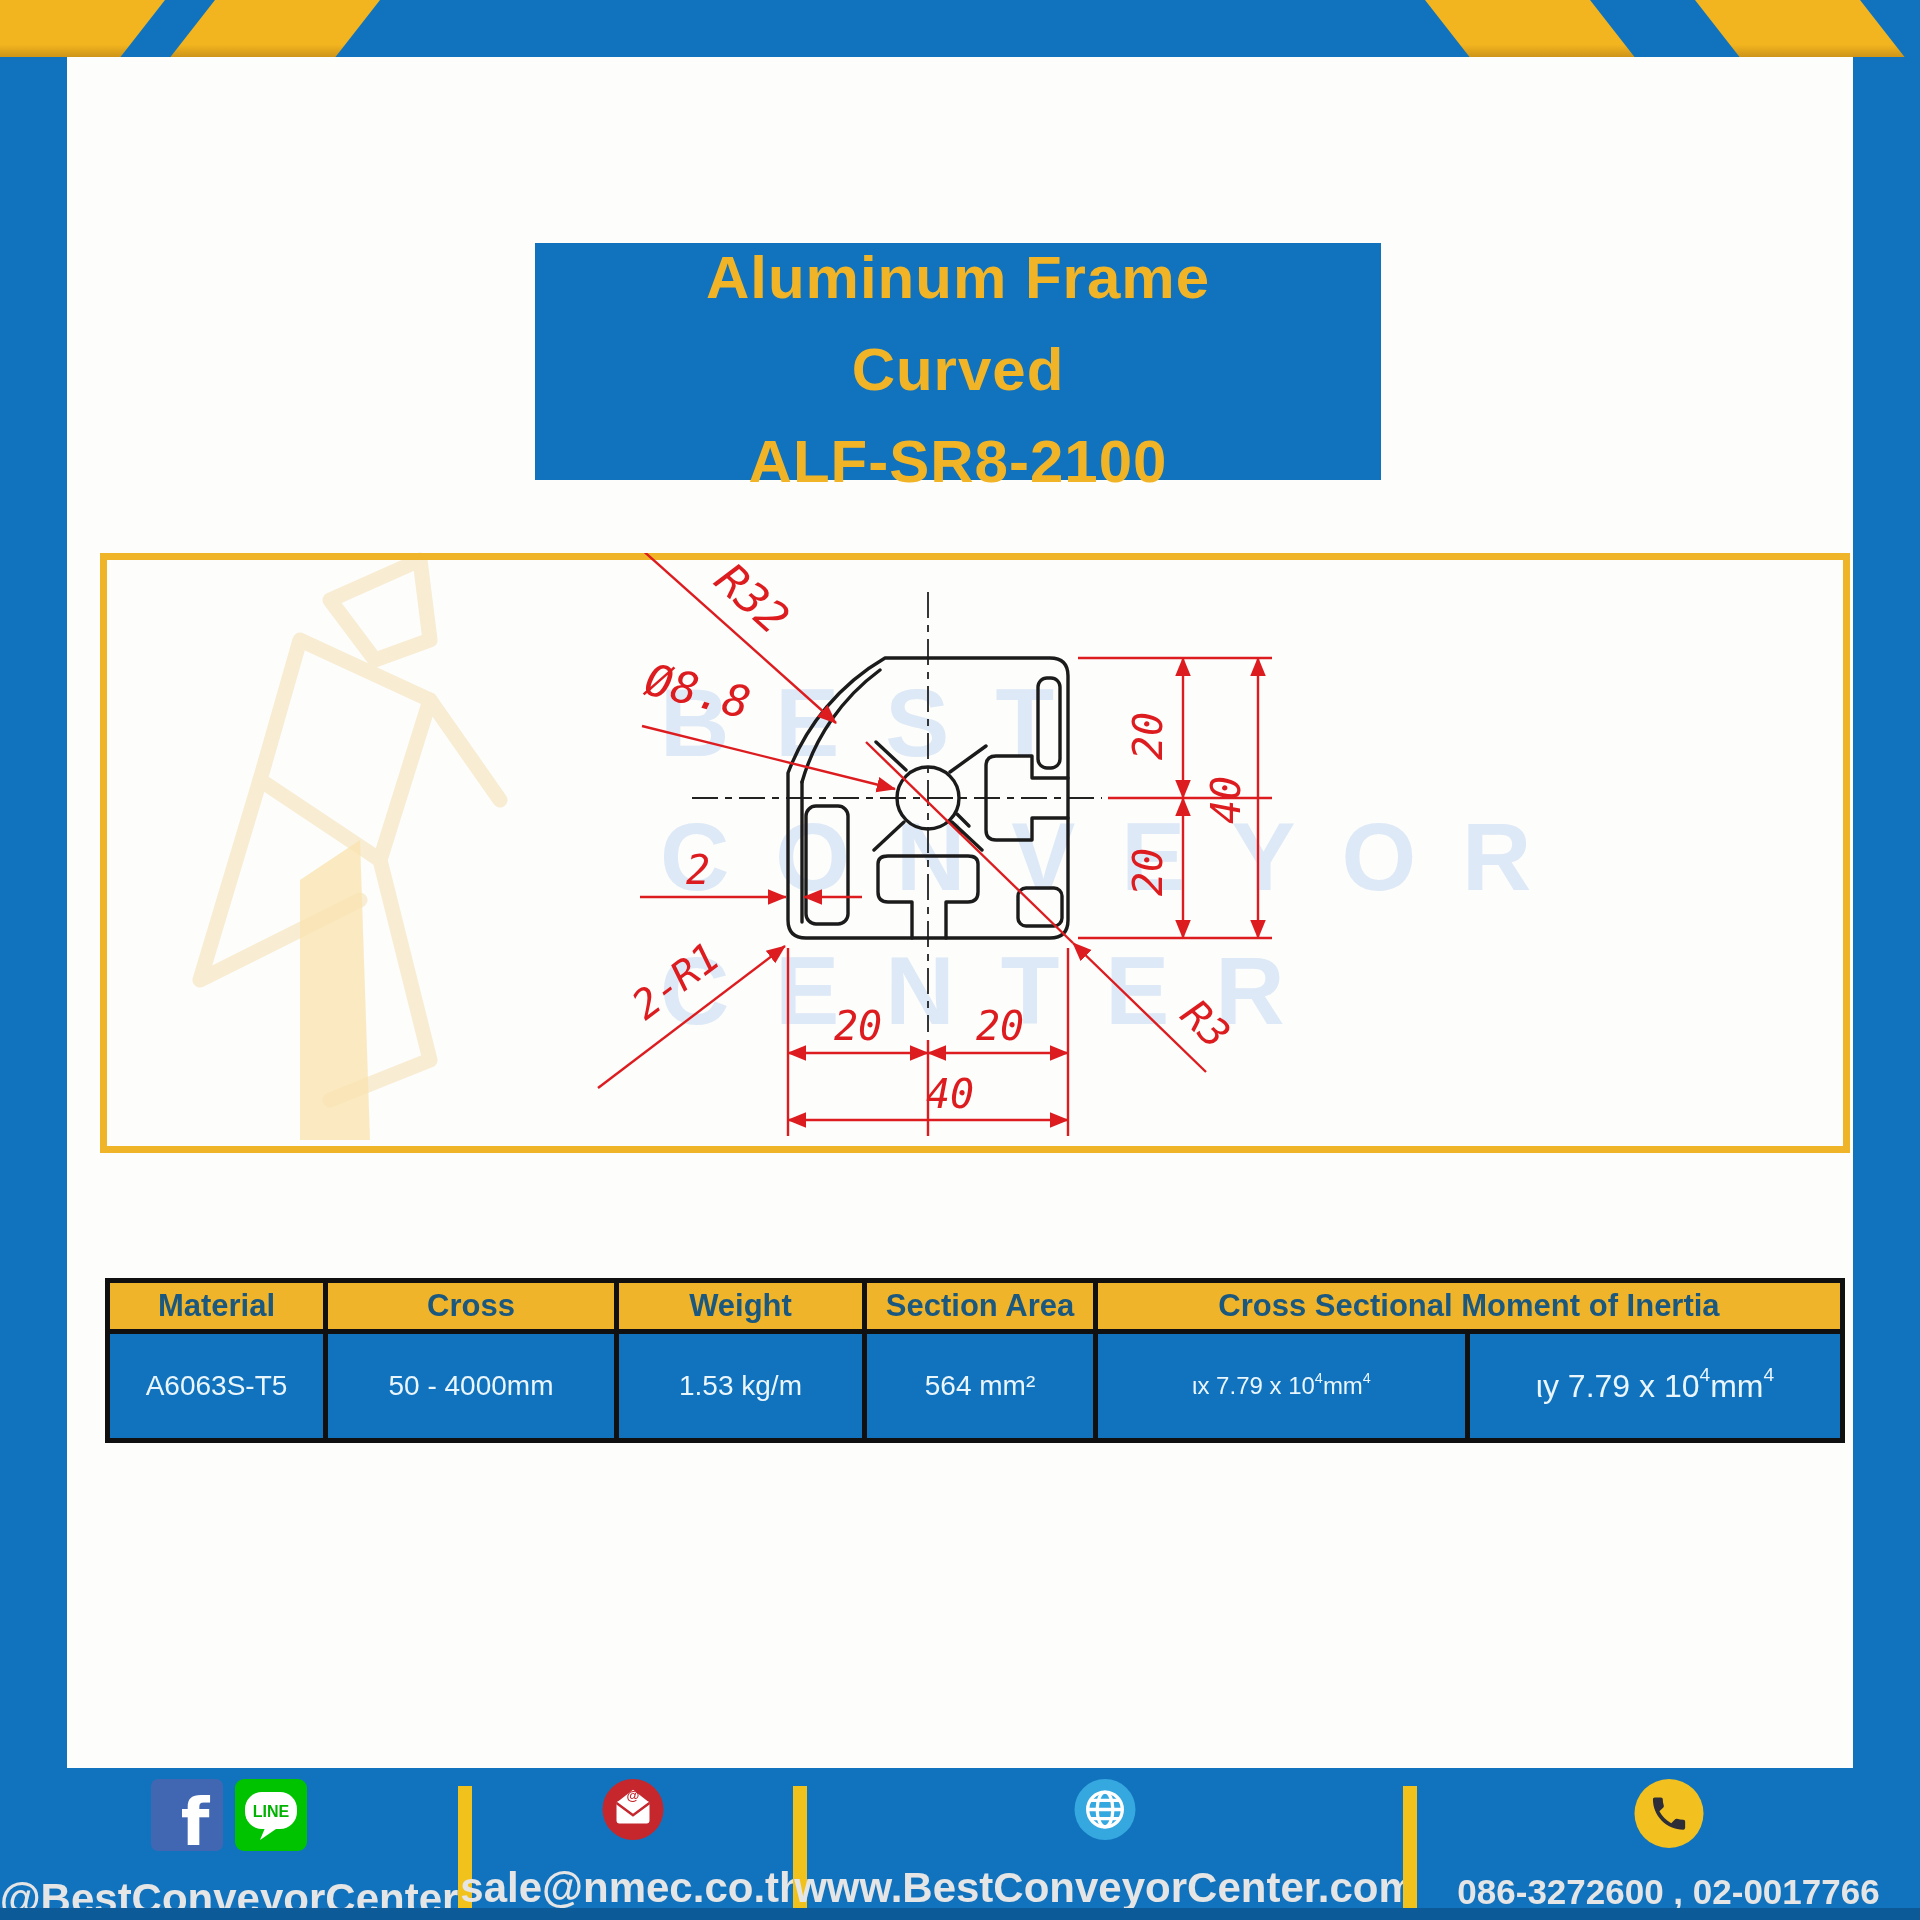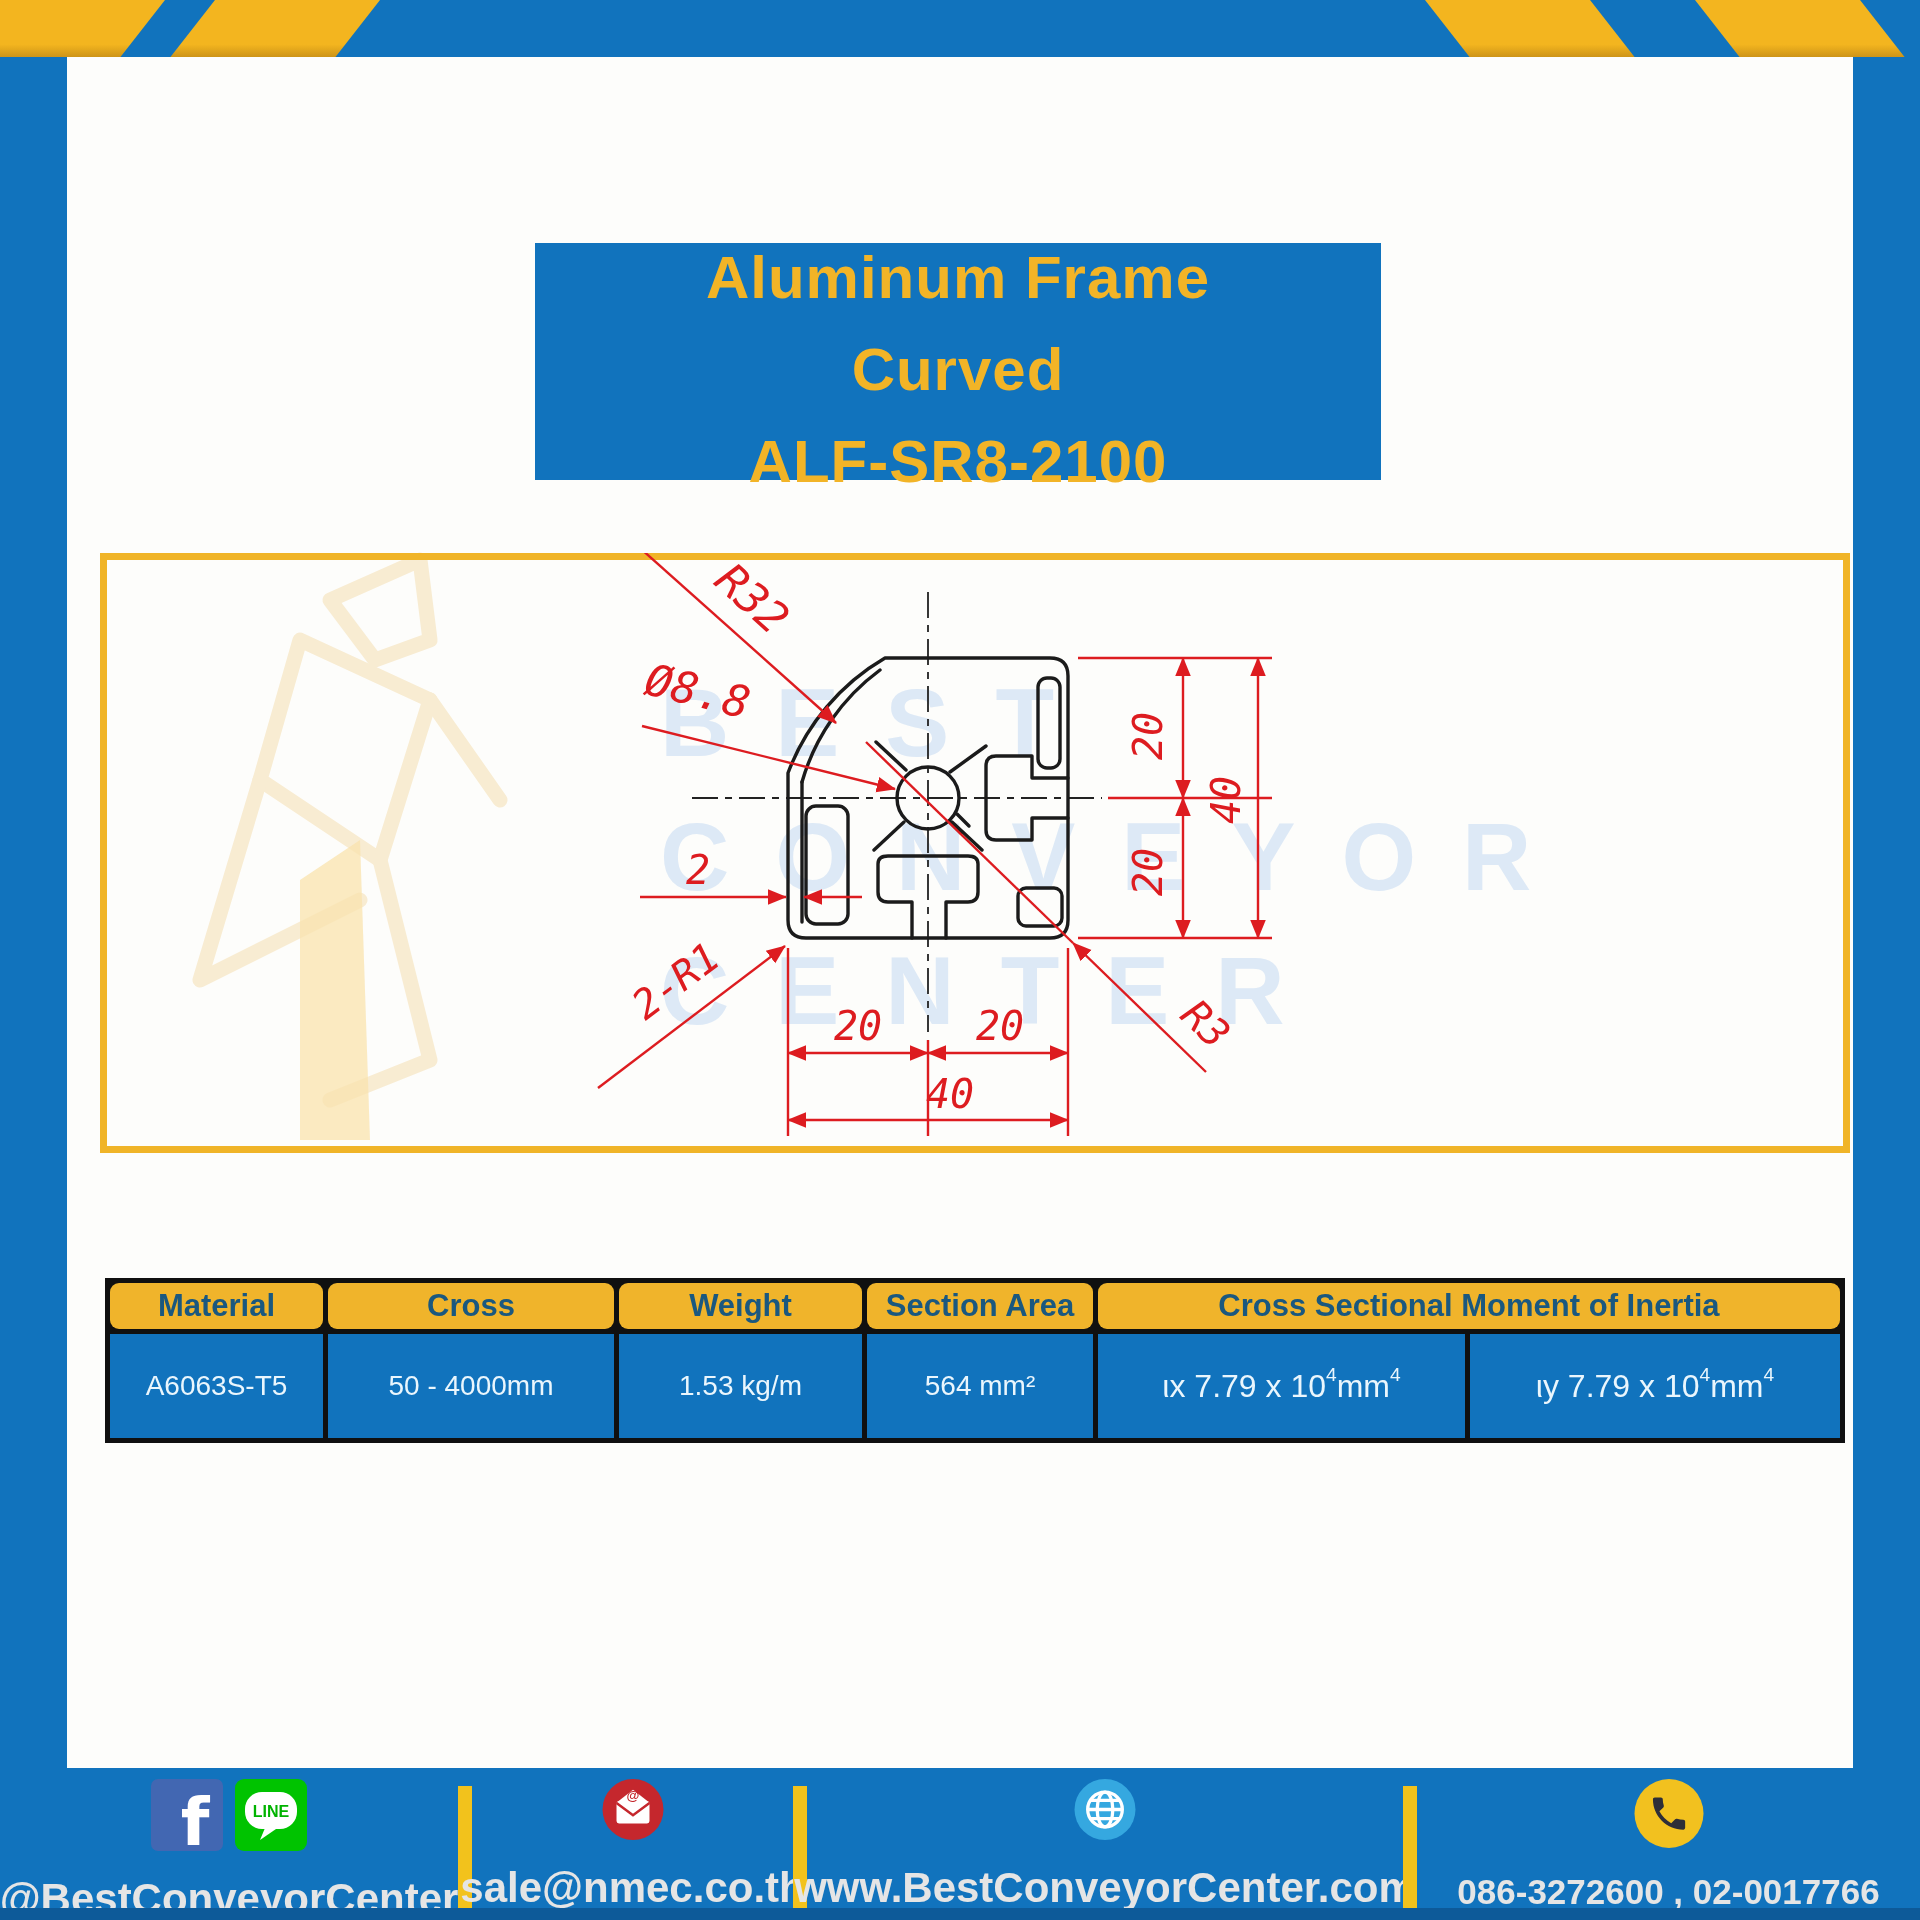--- a/index.html
+++ b/index.html
@@ -23,21 +23,21 @@
   
   .draw-box{position:absolute;left:100px;top:553px;width:1736px;height:586px;
             border:7px solid #f0b428;}
   .draw-svg{position:absolute;left:100px;top:553px;width:1750px;height:600px;}
   
   .spec-table{position:absolute;left:105px;top:1278px;width:1740px;box-sizing:border-box;
               background:#101010;border:5px solid #101010;display:grid;
               grid-template-columns:213px 286px 243px 226px 367px auto;
               grid-template-rows:46px 104px;gap:5px;}
   .spec-table .th{background:#f0b42b;color:#1a587f;font-weight:bold;font-size:31px;
-                  display:flex;align-items:center;justify-content:center;border-radius:9px;}
+                  display:flex;align-items:center;justify-content:center;}
   .spec-table .th.span2{grid-column:span 2;}
   .spec-table .td{background:#1173bd;color:#eaf6fd;font-size:28px;
                   display:flex;align-items:center;justify-content:center;}
   .spec-table .td .sup{font-size:0.6em;position:relative;top:-0.55em;}
   
   .footer-sec{position:absolute;top:1779px;height:133px;display:flex;flex-direction:column;
               align-items:center;justify-content:space-between;}
   .footer-icons{display:flex;gap:12px;align-items:center;}
   .footer-text{color:#e5e5e5;font-weight:bold;font-size:42px;white-space:nowrap;margin-top:24px;}
   .divider{position:absolute;top:1786px;width:14px;height:126px;background:#f2c21c;}
@@ -150,21 +150,21 @@
   <div class="spec-table">
     <div class="th">Material</div>
     <div class="th">Cross</div>
     <div class="th">Weight</div>
     <div class="th">Section Area</div>
     <div class="th span2">Cross Sectional Moment of Inertia</div>
     <div class="td">A6063S-T5</div>
     <div class="td">50 - 4000mm</div>
     <div class="td">1.53 kg/m</div>
     <div class="td">564 mm²</div>
-    <div class="td" style="font-size:32px">
+    <div class="td" style="font-size:24px">
       <span>ιx 7.79 x 10</span>
         <span class="sup">4</span>
         <span> mm</span>
         <span class="sup">4</span>
     </div>
     <div class="td" style="font-size:32px">
       <span>ιy 7.79 x 10</span>
         <span class="sup">4</span>
         <span> mm</span>
         <span class="sup">4</span>

